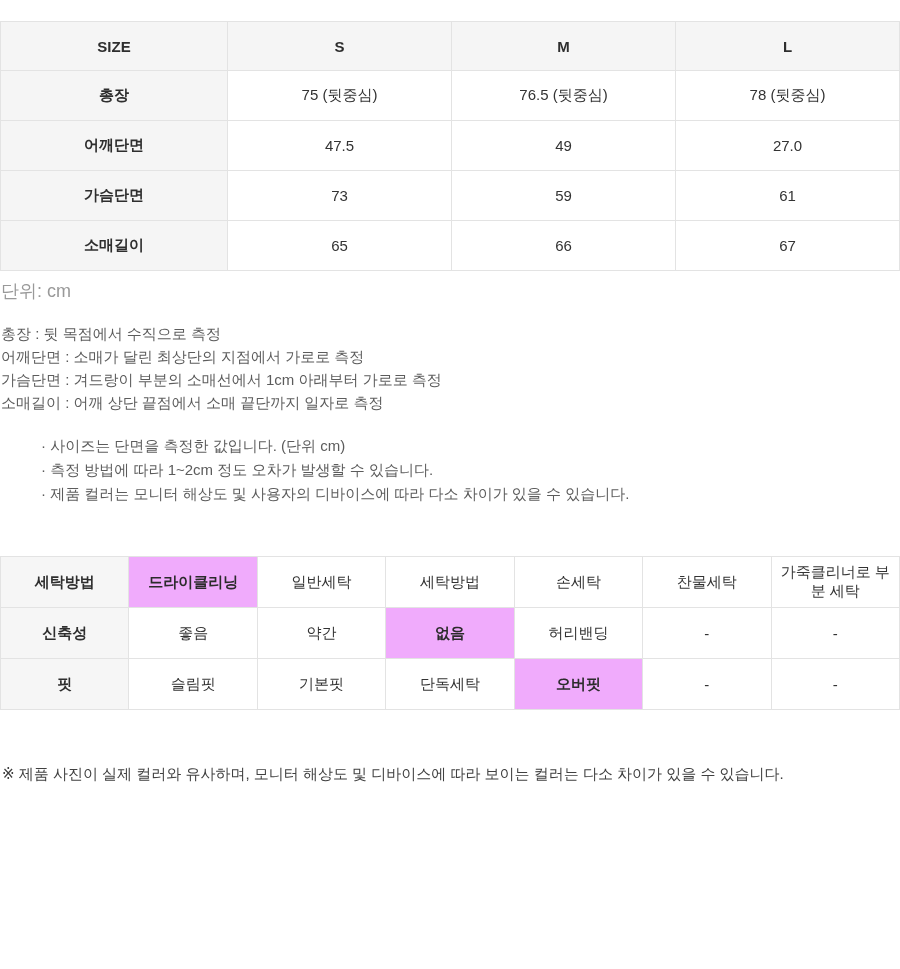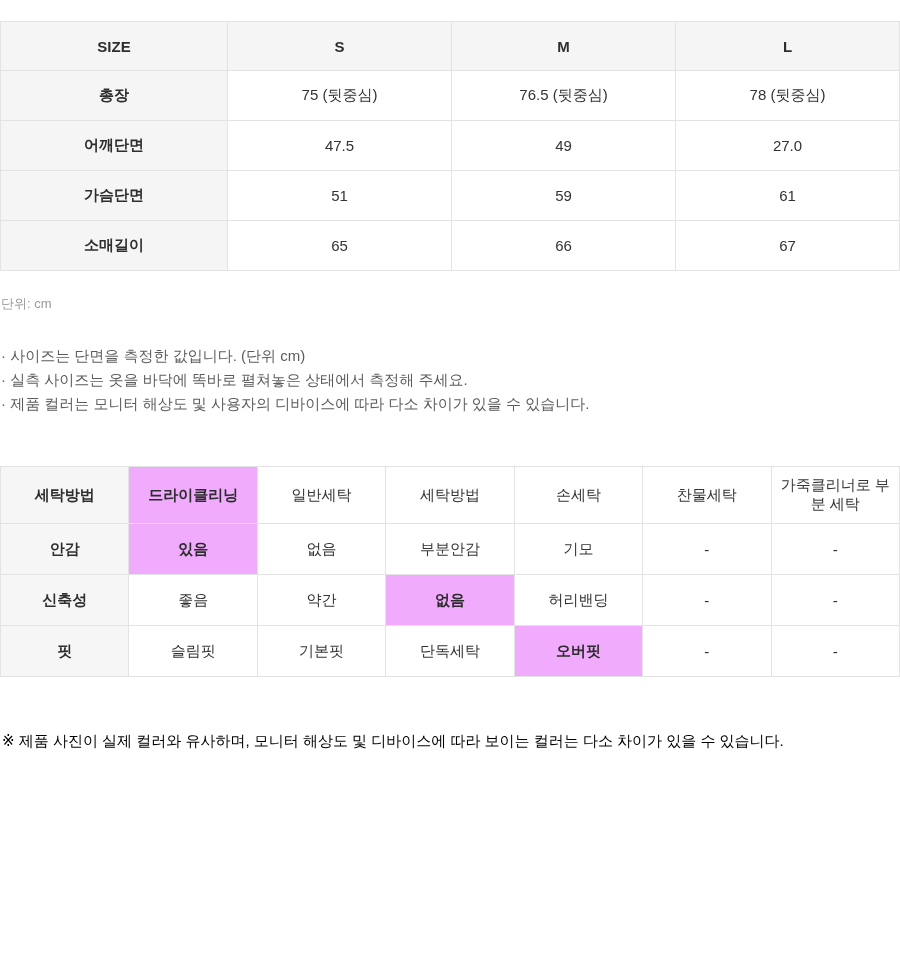--- a/index.html
+++ b/index.html
@@ -26,42 +26,42 @@
   }
   .size-table { margin-top: 21px; }
   .size-table col.c-label { width: 227px; }
   .size-table thead tr { height: 49px; }
   .size-table tbody tr { height: 50px; }
   .size-table thead th { background: #f5f5f5; font-weight: 700; color: #2e2e2e; }
   .size-table tbody th { background: #f5f5f5; font-weight: 700; color: #2e2e2e; margin-left: 38px; }
 
   
   .unit {
-    margin: 24px 0 0 1px;
-    font-size: 13px;
+    margin: 12px 0 0 1px;
+    font-size: 18px;
     color: #999;
     line-height: 17px;
   }
   .guide { margin: 22px 0 0 1px; }
   .guide p { margin: 0; font-size: 15px; line-height: 23px; color: #5c5c5c; }
-  .notes { margin: 32px 0 0 1px; }
+  .notes { margin: 20px 0 0 1px; padding-left: 40px; }
   .notes p { margin: 0; font-size: 15px; line-height: 24px; color: #5c5c5c; }
 
   
   .care-table { margin-top: 50px; }
   .care-table col { width: 14.2857%; }
   .care-table tr { height: 51px; }
-  .care-table thead tr { height: 57px; }
+  .care-table thead tr { height: 51px; }
   .care-table th.lbl { background: #f6f6f6; font-weight: 700; color: #2e2e2e; }
   .care-table td.hl { background: #f0abfc; font-weight: 700; color: #2b2b2b; }
 
   .footer {
     margin: 54px 0 0 2px;
     font-size: 15px;
-    color: #000000;
+    color: #404040;
     line-height: 19px;
   }
 </style>
 </head>
 <body>
 
 <div class="wrap">
 
   <table class="size-table">
     <colgroup>
@@ -86,39 +86,45 @@
         <td>78 (뒷중심)</td>
       </tr>
       <tr>
         <th>어깨단면</th>
         <td>47.5</td>
         <td>49</td>
         <td>27.0</td>
       </tr>
       <tr>
         <th>가슴단면</th>
-        <td>51</td>
+        <td>73</td>
         <td>59</td>
         <td>61</td>
       </tr>
       <tr>
         <th>소매길이</th>
         <td>65</td>
         <td>66</td>
         <td>67</td>
       </tr>
     </tbody>
   </table>
 
   <p class="unit">단위: cm</p>
 
+  <div class="guide">
+    <p>총장 : 뒷 목점에서 수직으로 측정</p>
+    <p>어깨단면 : 소매가 달린 최상단의 지점에서 가로로 측정</p>
+    <p>가슴단면 : 겨드랑이 부분의 소매선에서 1cm 아래부터 가로로 측정</p>
+    <p>소매길이 : 어깨 상단 끝점에서 소매 끝단까지 일자로 측정</p>
+  </div>
 
   <div class="notes">
     <p>· 사이즈는 단면을 측정한 값입니다. (단위 cm)</p>
-    <p>· 실측 사이즈는 옷을 바닥에 똑바로 펼쳐놓은 상태에서 측정해 주세요.</p>
+    <p>· 측정 방법에 따라 1~2cm 정도 오차가 발생할 수 있습니다.</p>
     <p>· 제품 컬러는 모니터 해상도 및 사용자의 디바이스에 따라 다소 차이가 있을 수 있습니다.</p>
   </div>
 
   <table class="care-table">
     <colgroup>
         <col>
         <col>
         <col>
         <col>
         <col>
@@ -131,29 +137,20 @@
         <td class="hl">드라이클리닝</td>
         <td>일반세탁</td>
         <td>세탁방법</td>
         <td>손세탁</td>
         <td>찬물세탁</td>
         <td>가죽클리너로 부분 세탁</td>
       </tr>
     </thead>
     <tbody>
       <tr>
-        <th class="lbl">안감</th>
-        <td class="hl">있음</td>
-        <td>없음</td>
-        <td>부분안감</td>
-        <td>기모</td>
-        <td>-</td>
-        <td>-</td>
-      </tr>
-      <tr>
         <th class="lbl">신축성</th>
         <td>좋음</td>
         <td>약간</td>
         <td class="hl">없음</td>
         <td>허리밴딩</td>
         <td>-</td>
         <td>-</td>
       </tr>
       <tr>
         <th class="lbl">핏</th>

